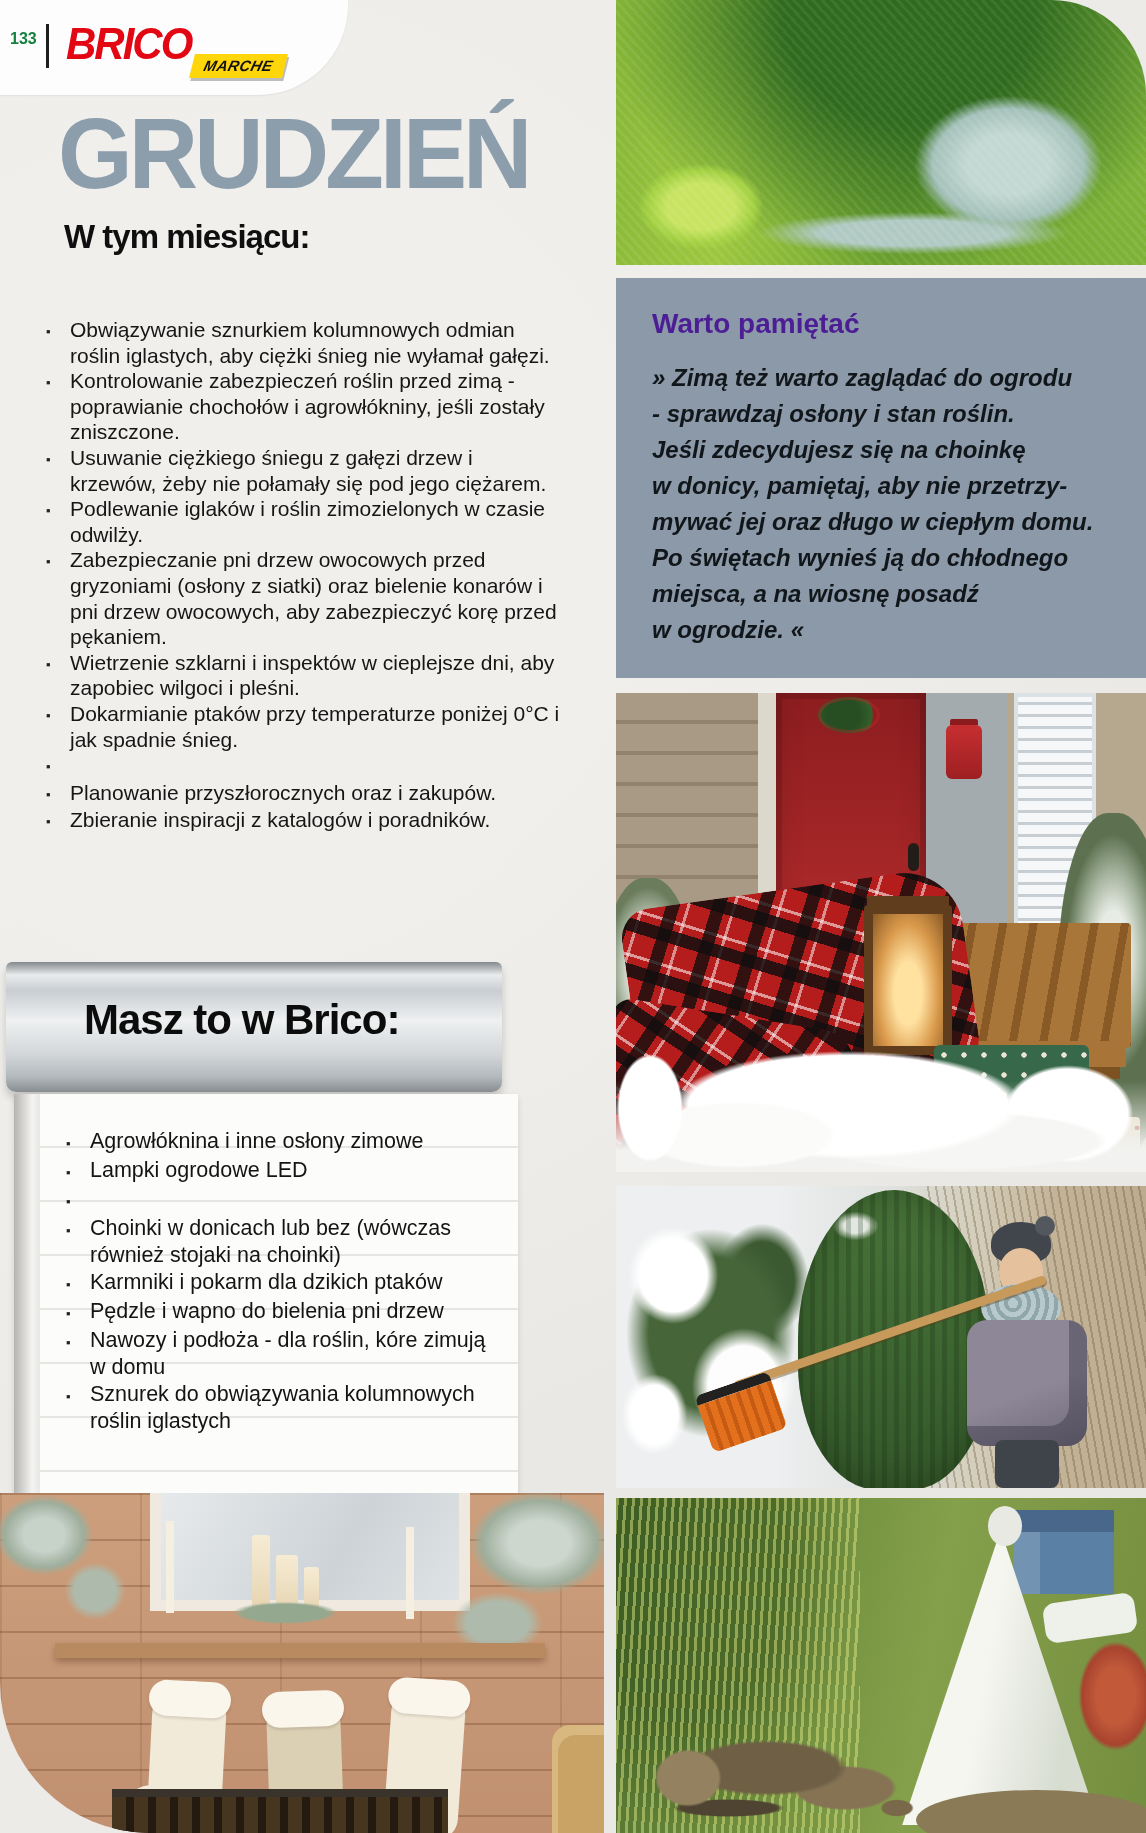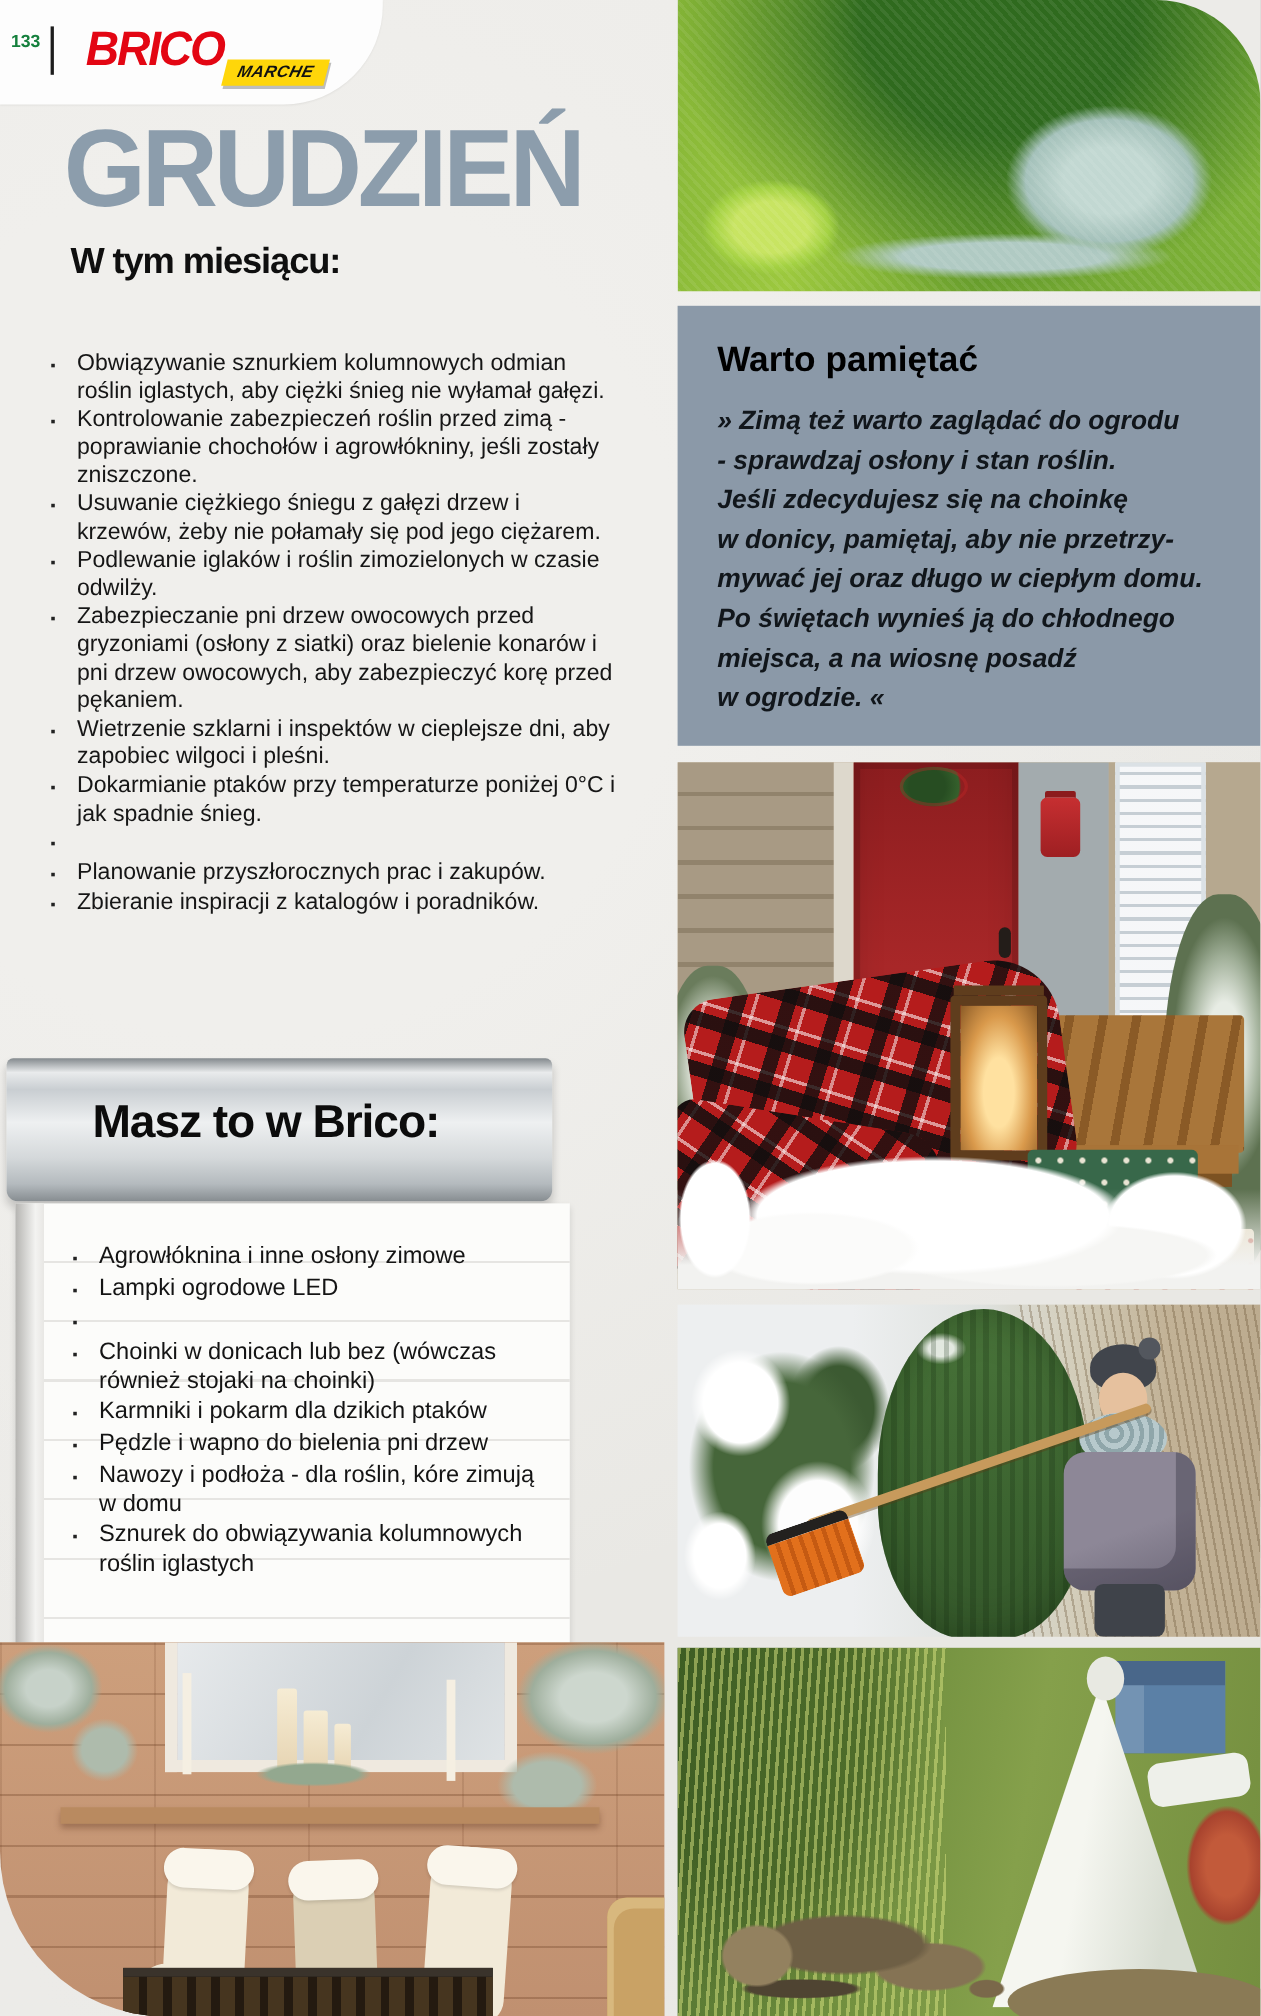--- a/index.html
+++ b/index.html
@@ -6,21 +6,21 @@
   .page{position:relative;width:1146px;height:1833px;margin:0 auto;overflow:hidden;
         background:#ecebe8;
         background-image:radial-gradient(circle at 20% 30%, #f0efec 0 25%, transparent 60%),
                          radial-gradient(circle at 80% 70%, #e9e8e4 0 30%, transparent 65%);
         font-family:"Liberation Sans", sans-serif;color:#1b1b1b;}
   
   .header-band{position:absolute;left:0;top:0;width:348px;height:95px;background:#fdfdfd;
                border-bottom-right-radius:90px;box-shadow:0 1px 2px rgba(0,0,0,.06);}
   .page-number{position:absolute;left:10px;top:30px;font-size:16px;font-weight:700;color:#15803d;}
   .header-divider{position:absolute;left:46px;top:24px;width:3px;height:44px;background:#1d1d1d;}
-  .logo{position:absolute;left:78px;top:12px;width:220px;height:70px;}
+  .logo{position:absolute;left:66px;top:12px;width:220px;height:70px;}
   .logo-brico{position:absolute;left:0;top:8px;font-size:42px;font-weight:900;font-style:italic;
               color:#e30613;letter-spacing:-2px;transform:scaleY(1.05);}
   .logo-marche{position:absolute;left:126px;top:42px;background:#ffd60a;color:#121212;
                font-size:15px;font-weight:900;font-style:italic;letter-spacing:.5px;
                padding:3px 12px 4px 12px;transform:skewX(-14deg);box-shadow:2px 3px 0 rgba(0,0,0,.25);}
   
   .month-title{position:absolute;left:58px;top:96px;font-size:100px;font-weight:900;
                letter-spacing:-4px;color:#8c9dac;transform:scaleX(.96);transform-origin:left;}
   .tasks-heading{position:absolute;left:64px;top:218px;font-size:33px;font-weight:900;color:#0f0f0f;
                  letter-spacing:-1px;}
@@ -33,21 +33,21 @@
   .photo-conifers{left:616px;top:0;width:530px;height:265px;border-top-right-radius:95px;
      background:
        radial-gradient(closest-side at 16% 78%, #c8e462 0 40%, #a3d142 62%, rgba(150,200,60,0) 74%),
        radial-gradient(closest-side at 74% 62%, #c2d8d2 0 30%, #a4c1ba 55%, rgba(160,190,180,0) 68%),
        radial-gradient(closest-side at 56% 88%, #b0cac3 0 40%, rgba(160,190,180,0) 66%),
        radial-gradient(ellipse at 55% 6%, #2f6a1e 0 30%, rgba(47,106,30,0) 72%),
        linear-gradient(100deg, #86b637 0%, #9cc83e 25%, #6da22e 55%, #7fb338 100%);}
   .conif-texture{position:absolute;inset:0;background:repeating-linear-gradient(48deg, rgba(255,255,255,.07) 0 3px, transparent 3px 7px);}
   .info-box{position:absolute;left:616px;top:278px;width:530px;height:400px;background:#8b99a8;
             box-sizing:border-box;padding:30px 36px;}
-  .info-heading{font-size:32px;font-weight:800;color:#000000;margin:0 0 20px 0;}
+  .info-heading{font-size:28px;font-weight:800;color:#4c1d95;margin:0 0 20px 0;}
   .info-lines{font-size:24px;line-height:36px;font-style:italic;font-weight:600;color:#11161b;}
   
   .photo-door{left:616px;top:693px;width:530px;height:479px;background:#c2b49c;}
   .pd-siding{position:absolute;left:0;top:0;width:142px;height:479px;
      background:repeating-linear-gradient(180deg,#a89a84 0 27px,#91836c 27px 31px);}
   .pd-frame{position:absolute;left:142px;top:0;width:18px;height:345px;background:#ddd8cc;}
   .pd-door{position:absolute;left:160px;top:0;width:150px;height:338px;
      background:linear-gradient(180deg,#8c1d1f,#a82728 55%,#93201f);
      box-shadow:inset 0 0 0 6px rgba(0,0,0,.12), inset 0 -40px 30px rgba(0,0,0,.15);}
   .pd-wreath{position:absolute;left:202px;top:4px;width:62px;height:36px;border-radius:50%;
@@ -259,21 +259,21 @@
         <span class="blt">▪</span>
         <span class="txt">Dokarmianie ptaków przy temperaturze poniżej 0°C i jak spadnie śnieg.</span>
       </li>
 
       <li class="item">
         <span class="blt">▪</span>
       </li>
 
       <li class="item">
         <span class="blt">▪</span>
-        <span class="txt">Planowanie przyszłorocznych prac i zakupów.</span>
+        <span class="txt">Planowanie przyszłorocznych oraz i zakupów.</span>
       </li>
 
       <li class="item">
         <span class="blt">▪</span>
         <span class="txt">Zbieranie inspiracji z katalogów i poradników.</span>
       </li>
     </ul>
 
   <div class="photo photo-conifers">
     <div class="conif-texture"></div>

